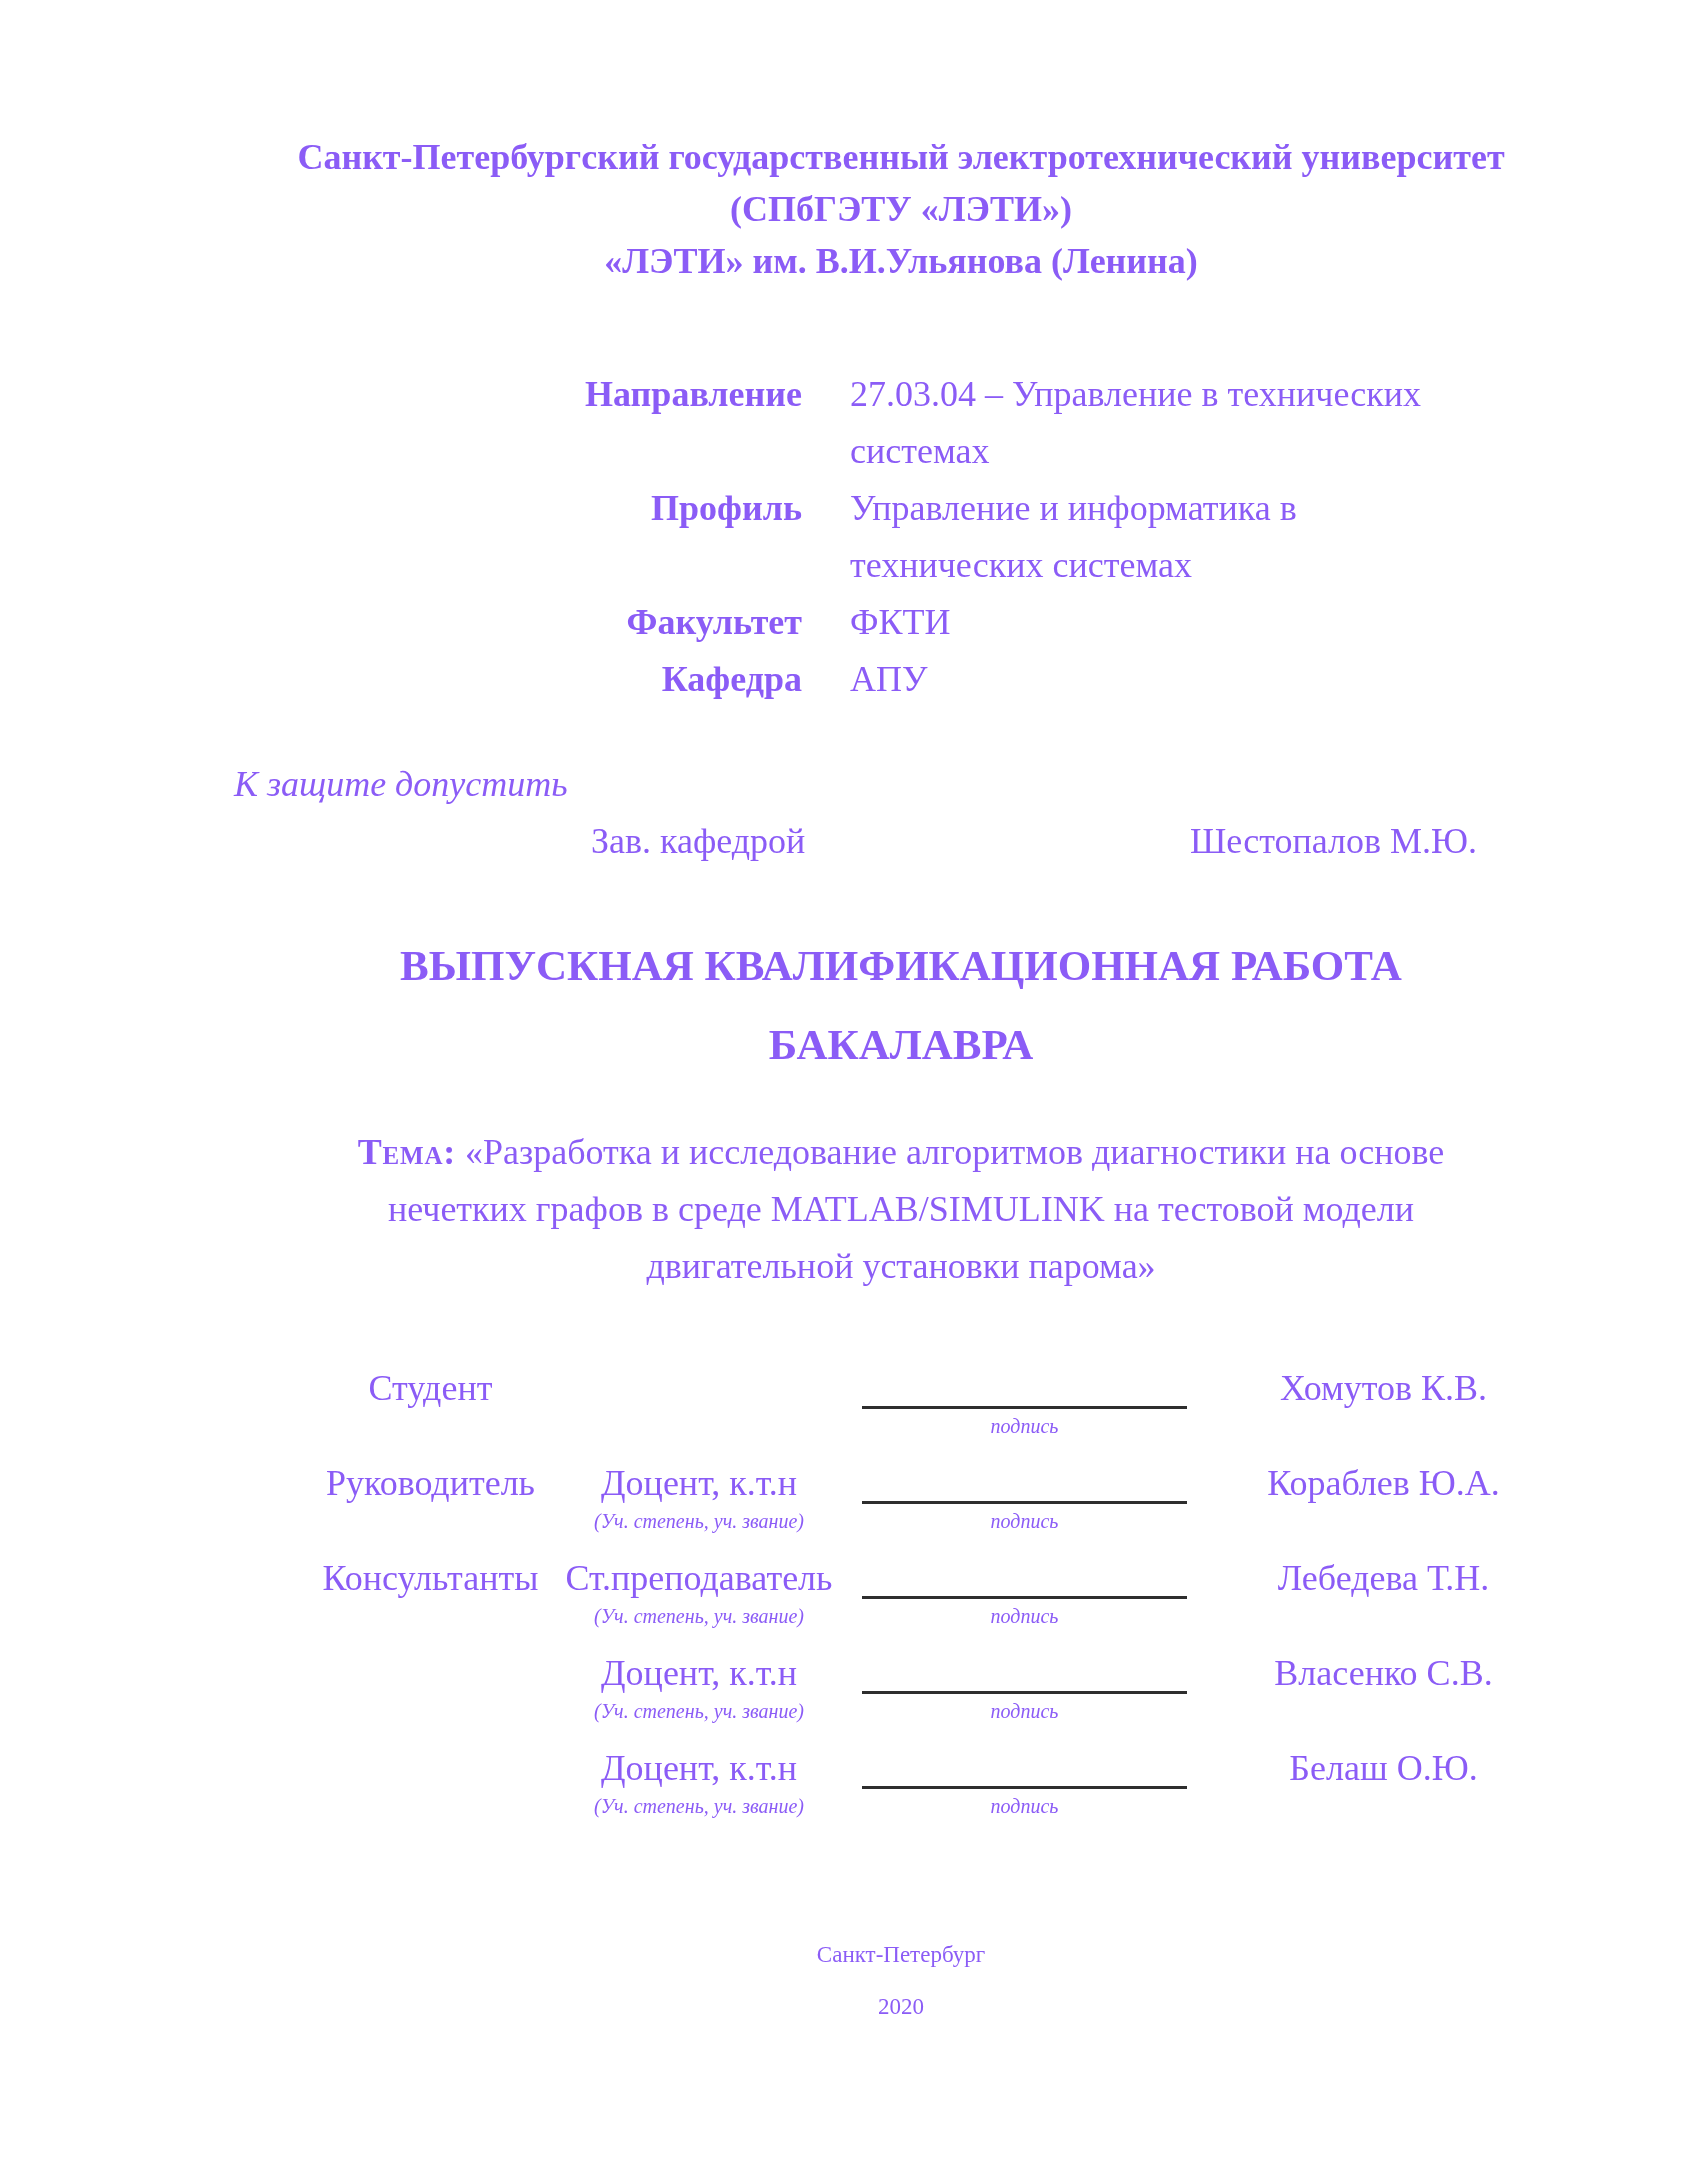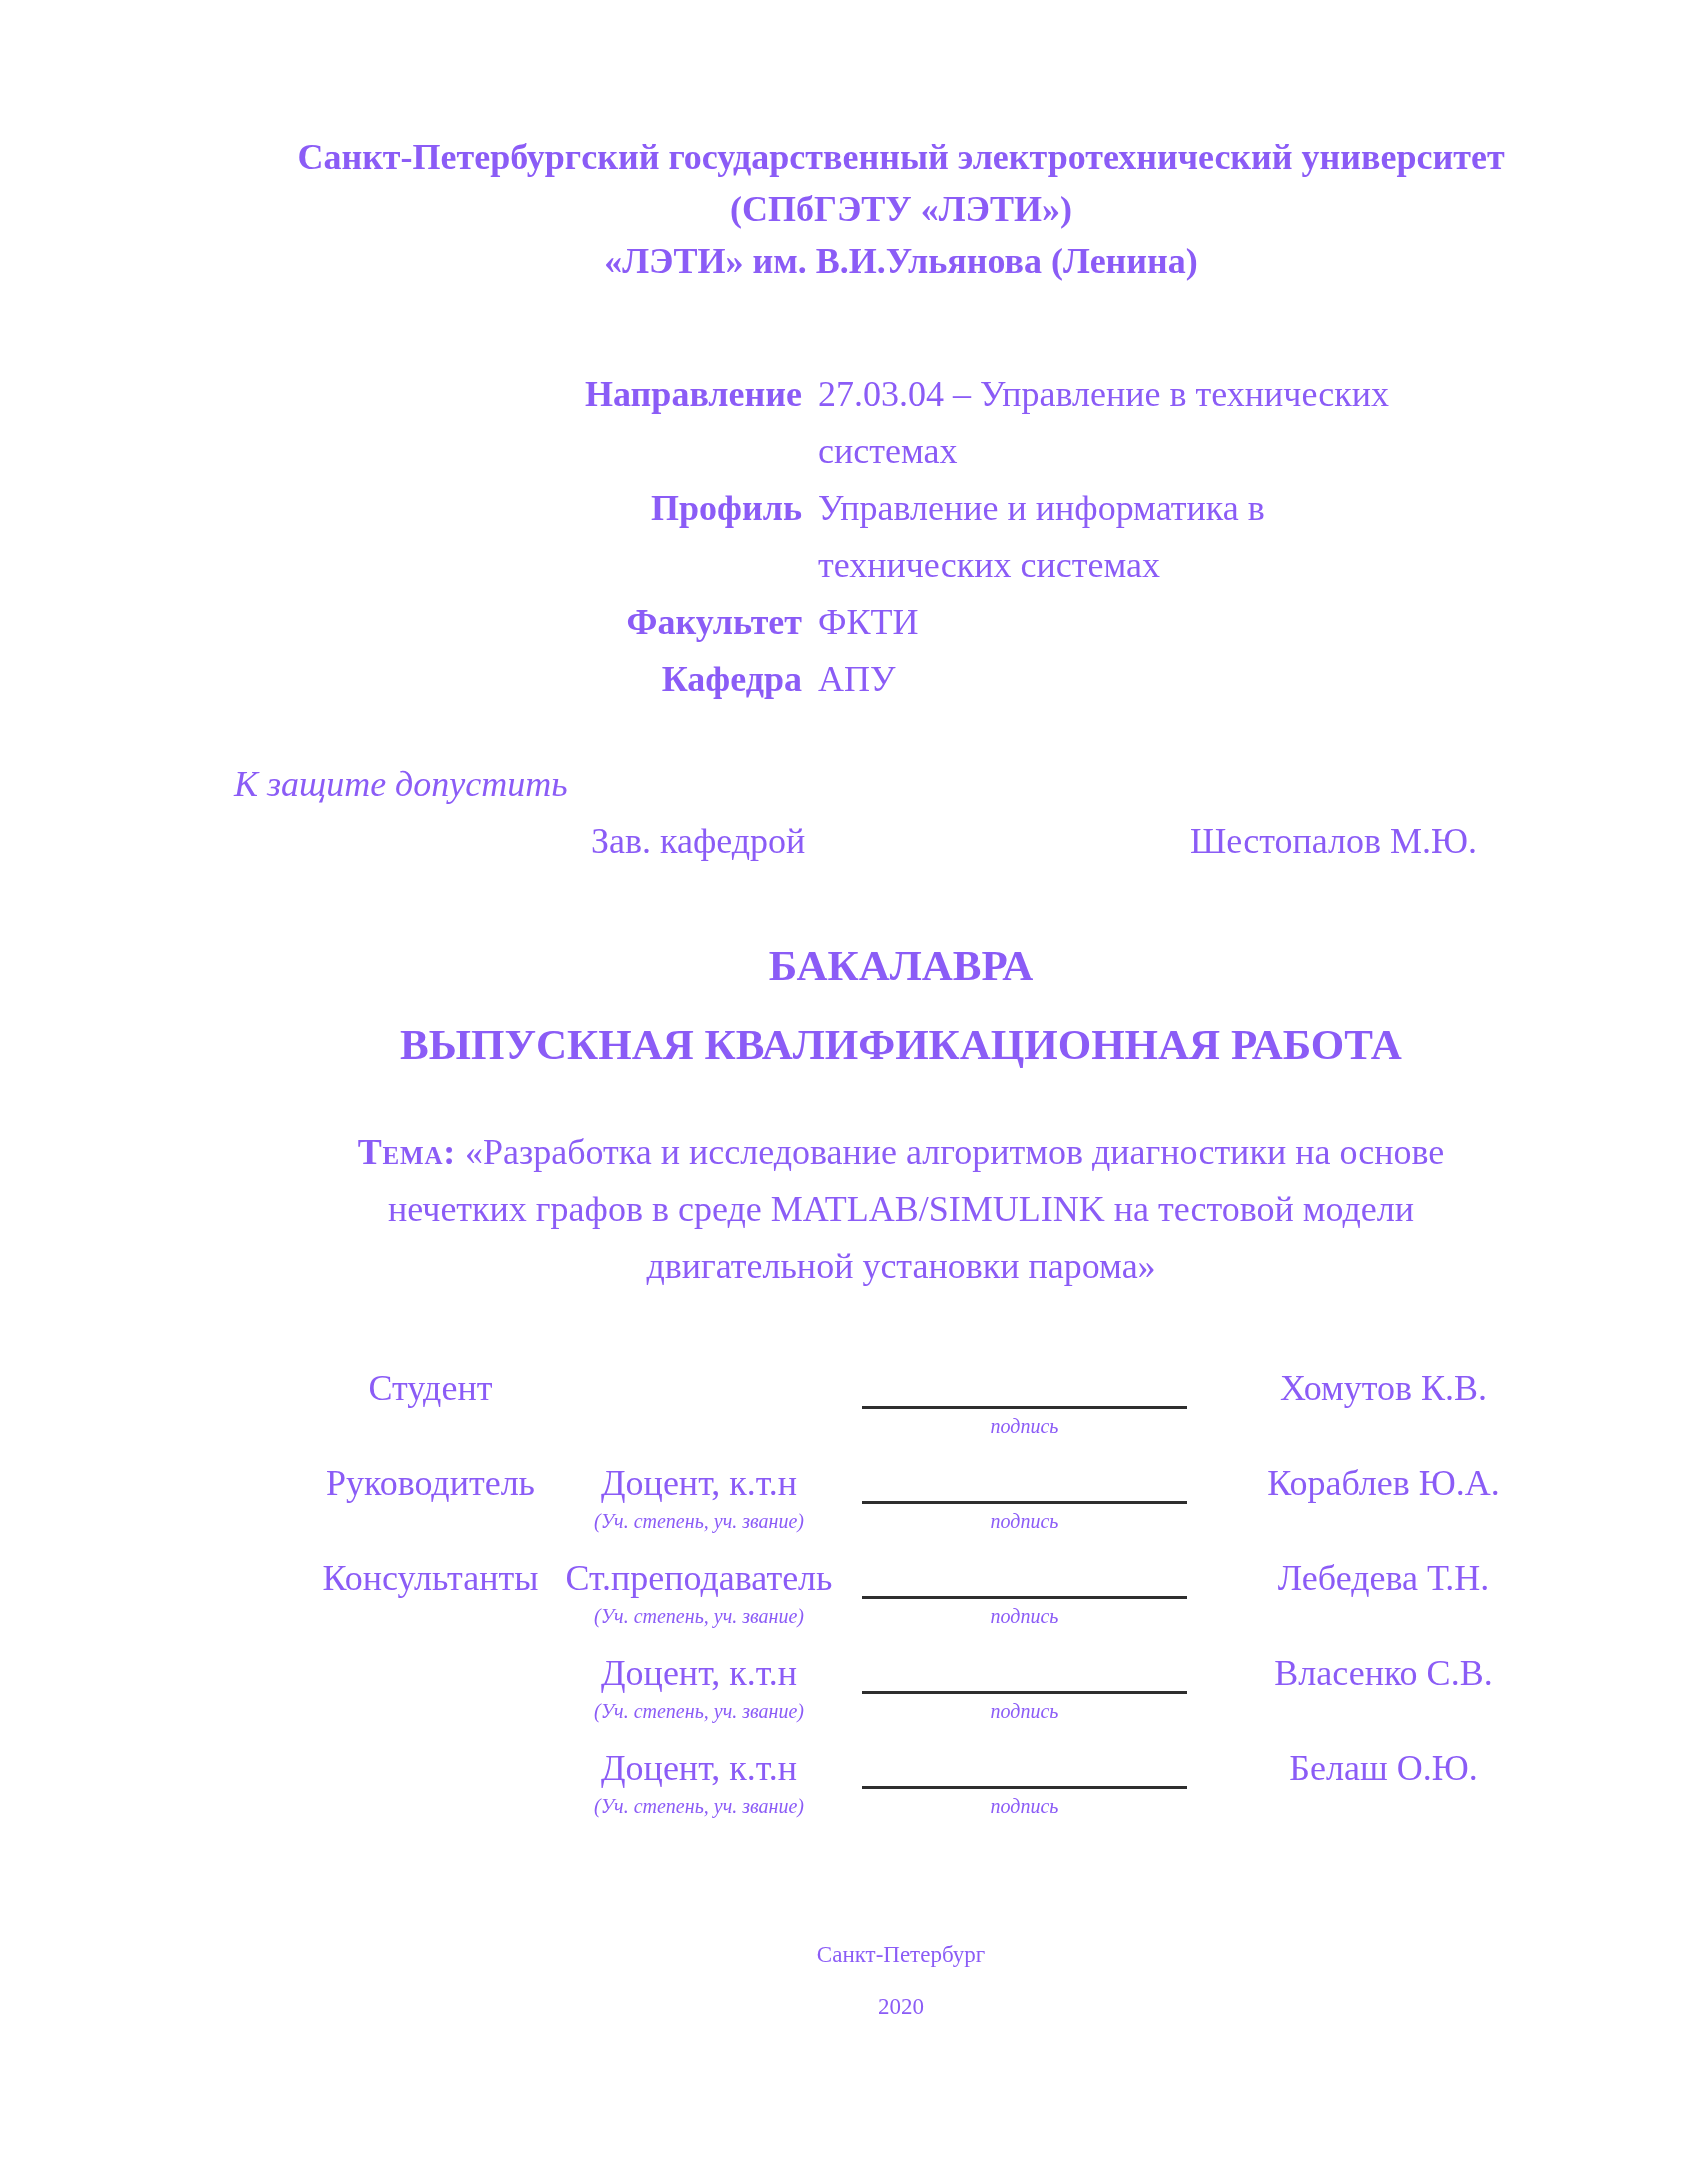--- a/index.html
+++ b/index.html
@@ -23,21 +23,21 @@
     text-align: center;
     font-weight: bold;
     line-height: 52px;
   }
 
   
   .requisites {
     margin-top: 79px;
     display: grid;
     grid-template-columns: 568px 651px;
-    column-gap: 16px;
+    column-gap: 48px;
     line-height: 57px;
   }
   .req-label { text-align: right; font-weight: bold; }
   .req-value { white-space: pre-line; }
 
   
   .admission { margin-top: 48px; line-height: 57px; }
   .admit-line { font-style: italic; }
   .admit-row {
     display: flex;
@@ -130,22 +130,22 @@
 
   <section class="admission">
     <div class="admit-line">К защите допустить</div>
     <div class="admit-row">
       <span>Зав. кафедрой</span>
       <span>Шестопалов М.Ю.</span>
     </div>
   </section>
 
   <h1 class="work-title">
+    <div>ВЫПУСКНАЯ КВАЛИФИКАЦИОННАЯ РАБОТА</div>
     <div>БАКАЛАВРА</div>
-    <div>ВЫПУСКНАЯ КВАЛИФИКАЦИОННАЯ РАБОТА</div>
   </h1>
 
   <p class="topic">
     <span class="topic-label">Тема:</span>
     <span>«Разработка и исследование алгоритмов диагностики на основе нечетких графов в среде MATLAB/SIMULINK на тестовой модели двигательной установки парома»</span>
   </p>
 
   <section class="signatures">
 
     <div class="sig-row">

